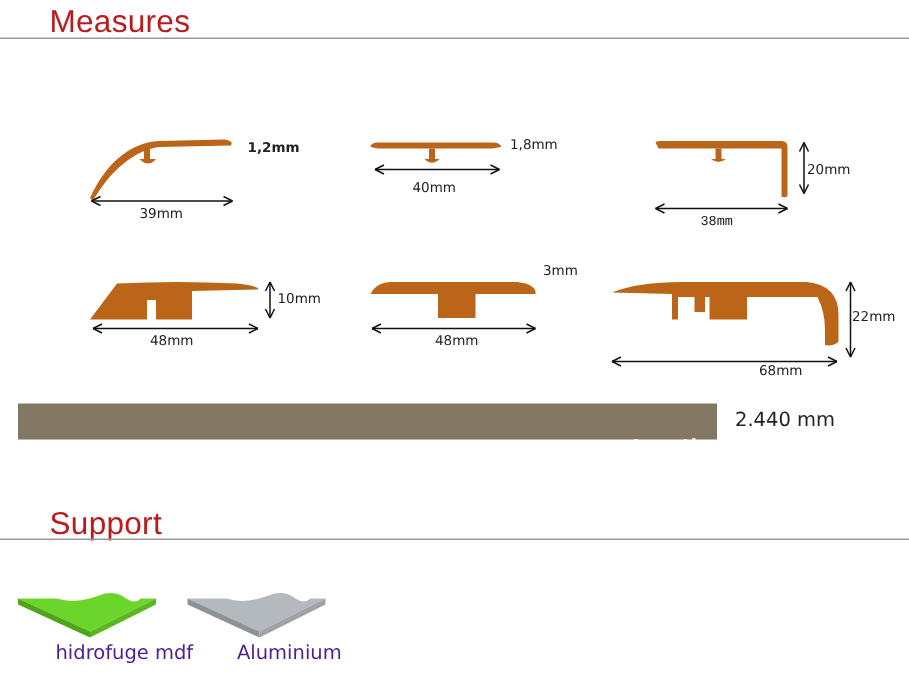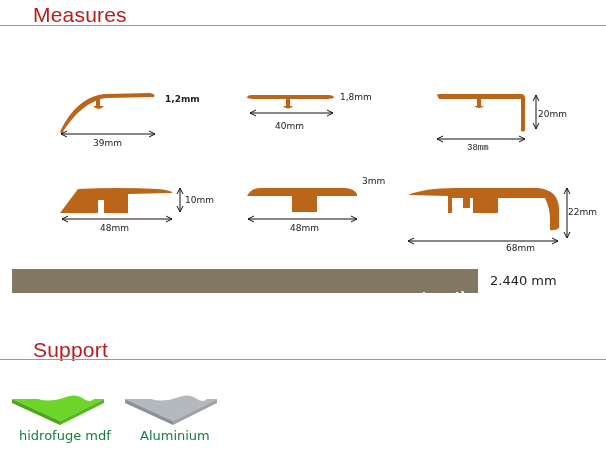--- a/index.html
+++ b/index.html
@@ -5,21 +5,21 @@
   html, body { margin:0; padding:0; background:#ffffff; }
   body { width:606px; height:456px; position:relative; overflow:hidden; font-family:"Liberation Sans", sans-serif; }
   .section-title { position:absolute; left:33px; font-family:"Liberation Sans", sans-serif; font-size:21px; color:#b91c1c; letter-spacing:0.2px; }
   .rule { position:absolute; left:0; width:606px; height:1px; background:#9a9a9a; }
   .profile { position:absolute; }
   .profile svg { display:block; overflow:visible; }
   .dim { position:absolute; font-size:9px; color:#222; font-family:"DejaVu Sans", sans-serif; }
   .length-bar { position:absolute; left:12px; top:269px; width:466px; height:24px; background:#827763; }
   .length-label { position:absolute; right:9px; top:5px; color:#ffffff; font-size:12px; font-weight:bold; font-family:"DejaVu Sans", sans-serif;margin-top:16px; }
   .length-value { position:absolute; left:490px; top:273px; font-size:13px; color:#222; font-family:"DejaVu Sans", sans-serif; }
-  .support-label { position:absolute; top:428px; font-size:13px; color:#15803d; font-family:"DejaVu Sans", sans-serif; }
+  .support-label { position:absolute; top:428px; font-size:13px; color:#4c1d95; font-family:"DejaVu Sans", sans-serif;margin-left:18px; }
 </style>
 </head>
 <body>
 
 <div class="section-title" style="top:3px;">Measures</div>
 <div class="rule" style="top:25px;"></div>
 
 <div class="profile" style="left:58px; top:90px;">
   <svg width="110" height="55">
     <path d="M2,42 C12,20 28,5 48,4 L92,3 Q98,4 96,7 L48,8 C32,10 15,24 4,44 Z" fill="#bb6518"></path>

